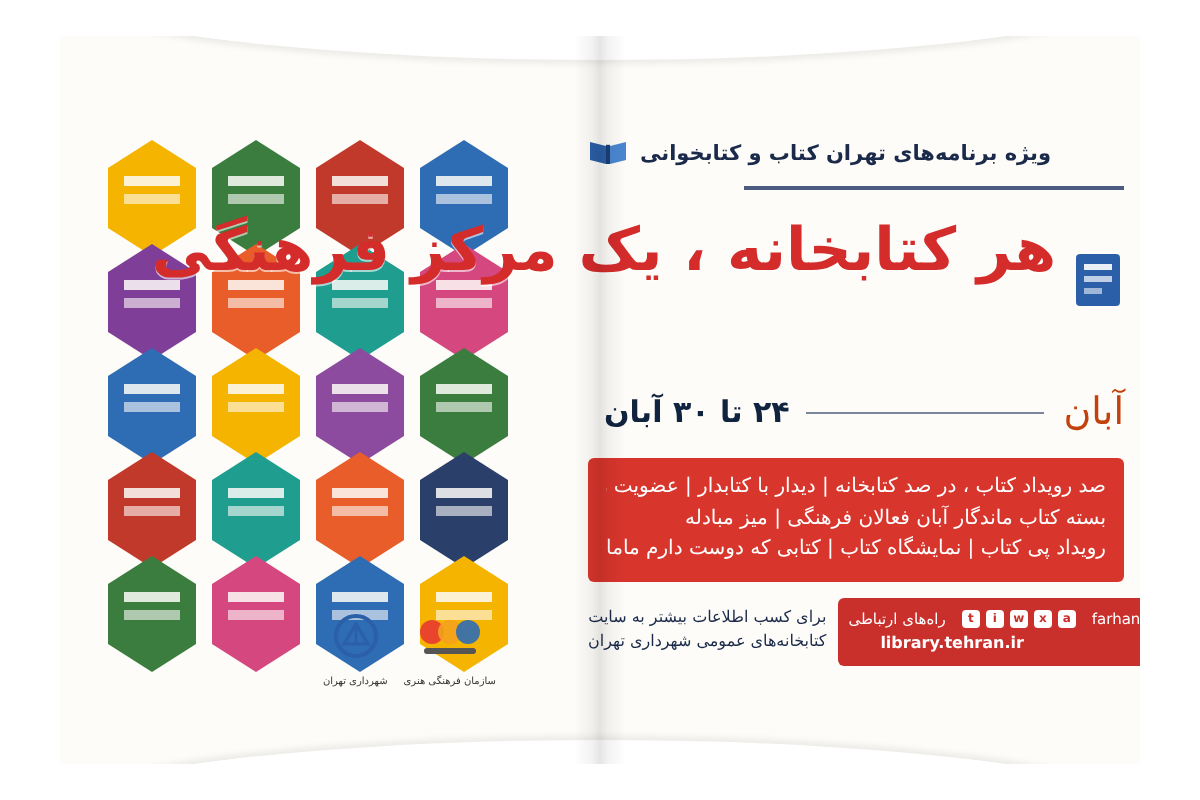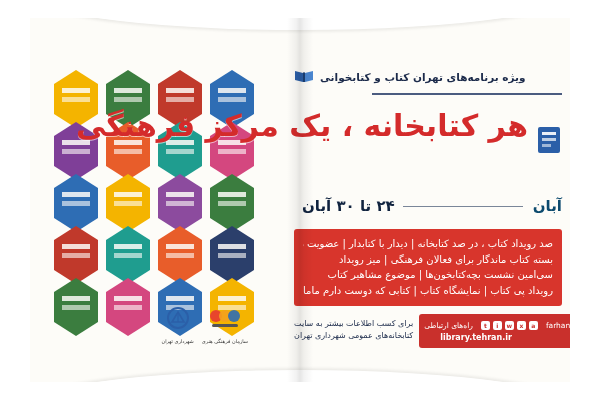--- a/index.html
+++ b/index.html
@@ -166,23 +166,23 @@
     background: #7a8699;
   }
   .date-pill {
     font-size: 15px;
     font-weight: bold;
     color: #10233f;
     padding: 0 8px;
     white-space: nowrap;
   }
   .month {
-    font-size: 15px;
-    font-weight: bold;
-    color: #0c4a6e;
+    font-size: 19px;
+    font-weight: normal;
+    color: #c2410c;
     padding-left: 10px;
     letter-spacing: 4px;
     white-space: nowrap;
   }
 
   
   .program {
     margin-top: 8px;
     background: #d8352c;
     color: #ffffff;
@@ -451,22 +451,21 @@
 
 
       <div class="date-band">
         <div class="date-pill">۲۴ تا ۳۰ آبان</div>
         <div class="rule"></div>
         <div class="month">آبان</div>
       </div>
 
       <div class="program">
         <div class="program-line">صد رویداد کتاب ، در صد کتابخانه | دیدار با کتابدار | عضویت رایگان</div>
-        <div class="program-line">بسته کتاب ماندگار برای فعالان فرهنگی | میز رویداد</div>
-        <div class="program-line">سی‌امین نشست بچه‌کتابخون‌ها | موضوع مشاهیر کتاب</div>
+        <div class="program-line">بسته کتاب ماندگار آبان فعالان فرهنگی | میز مبادله</div>
         <div class="program-line">رویداد پی کتاب | نمایشگاه کتاب | کتابی که دوست دارم مامانم بخونه</div>
       </div>
 
       <div class="footer">
         <div class="footer-text">
           <div>برای کسب اطلاعات بیشتر به سایت</div>
           <div>کتابخانه‌های عمومی شهرداری تهران</div>
         </div>
         <div class="footer-card">
           <div class="footer-card-top">

